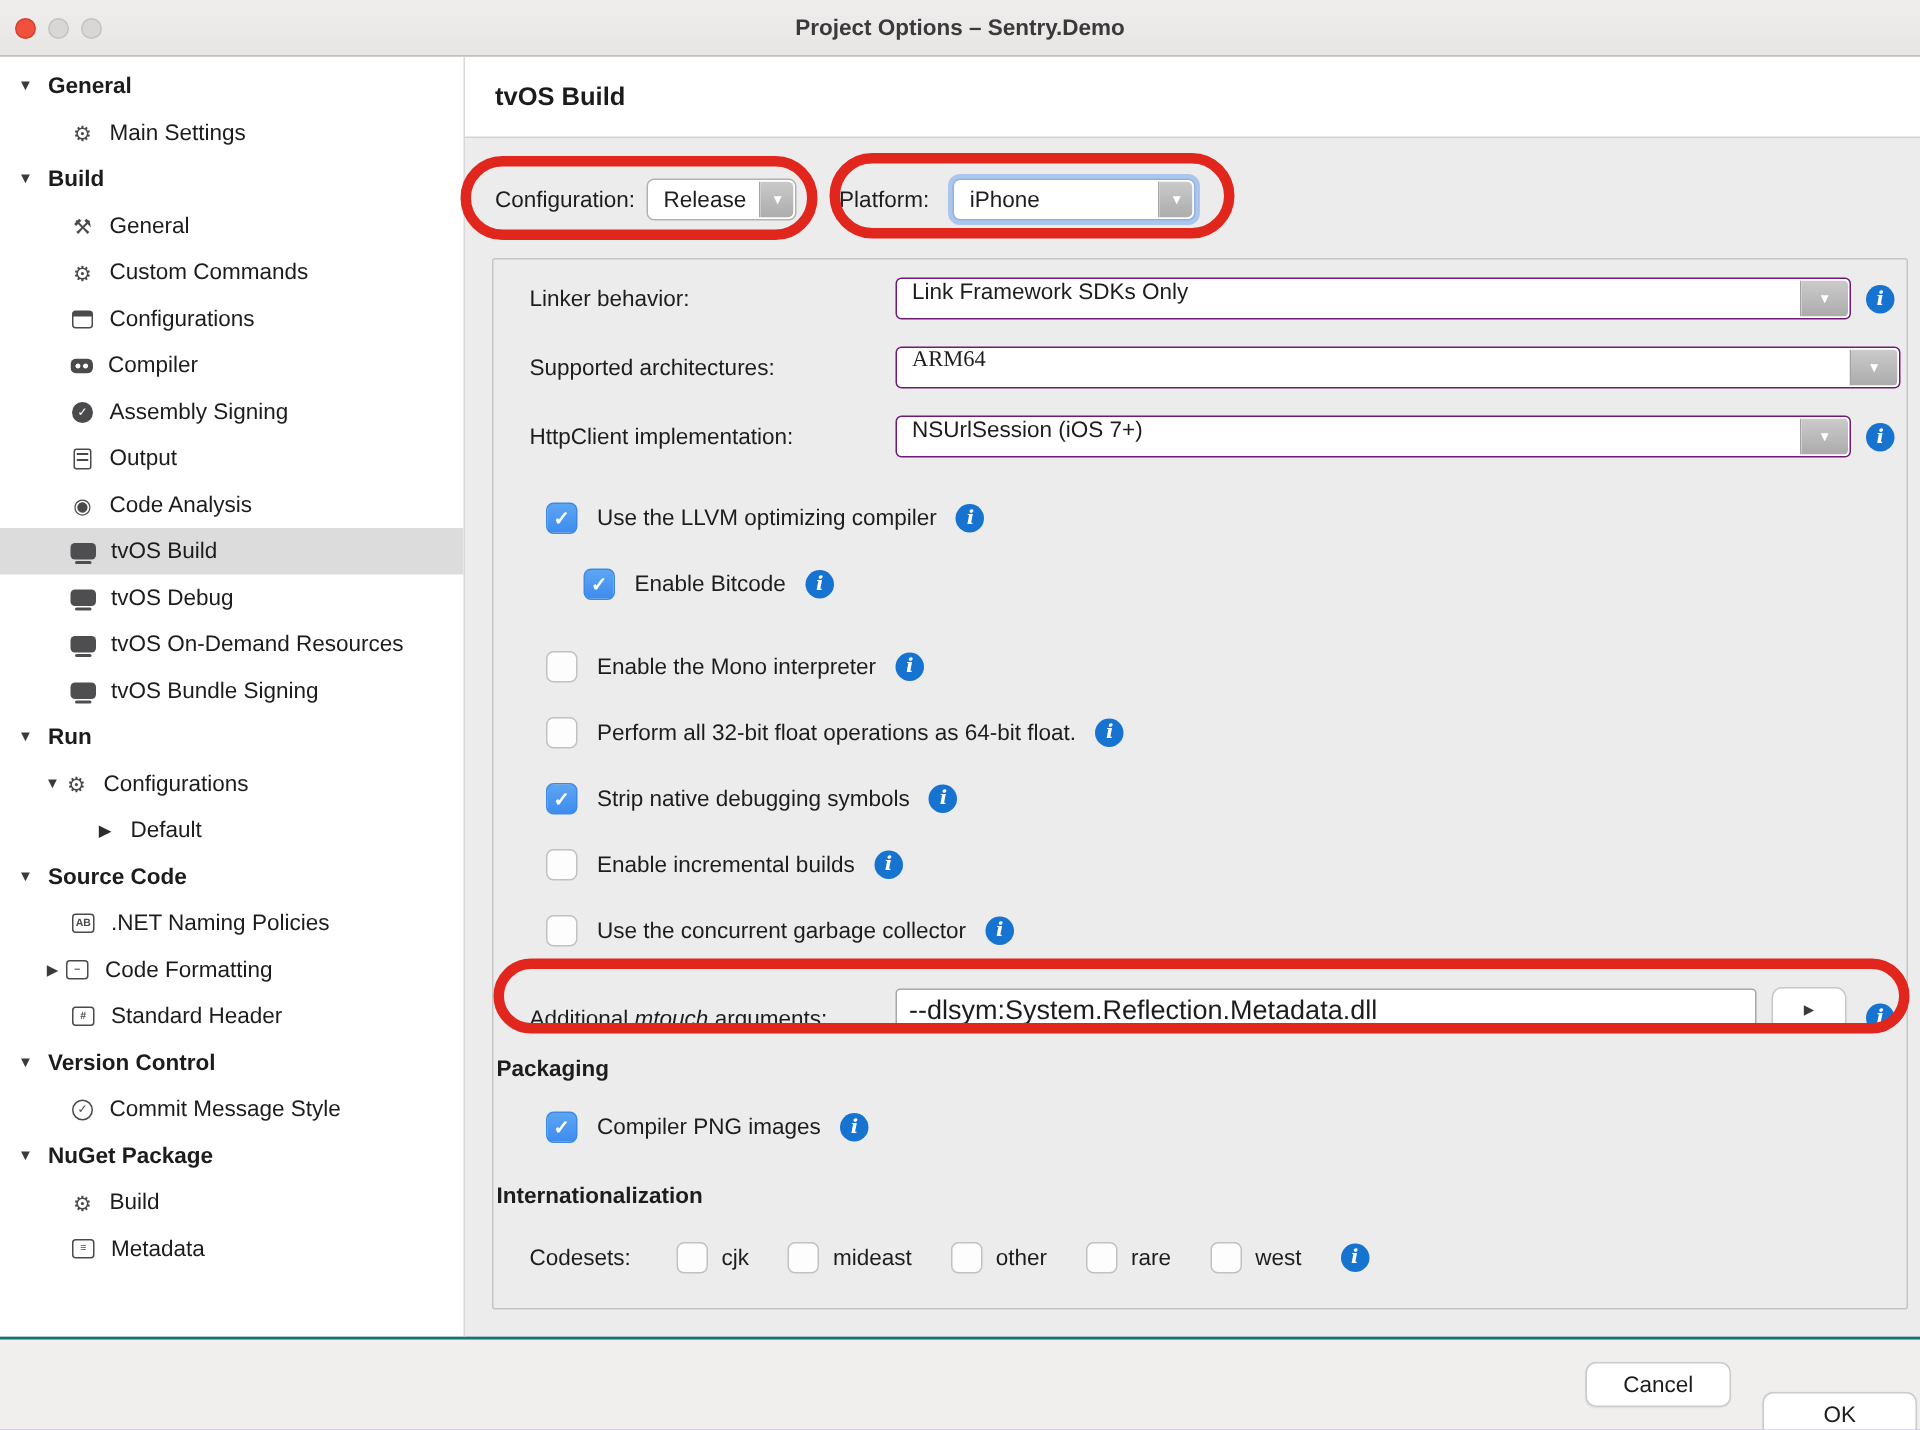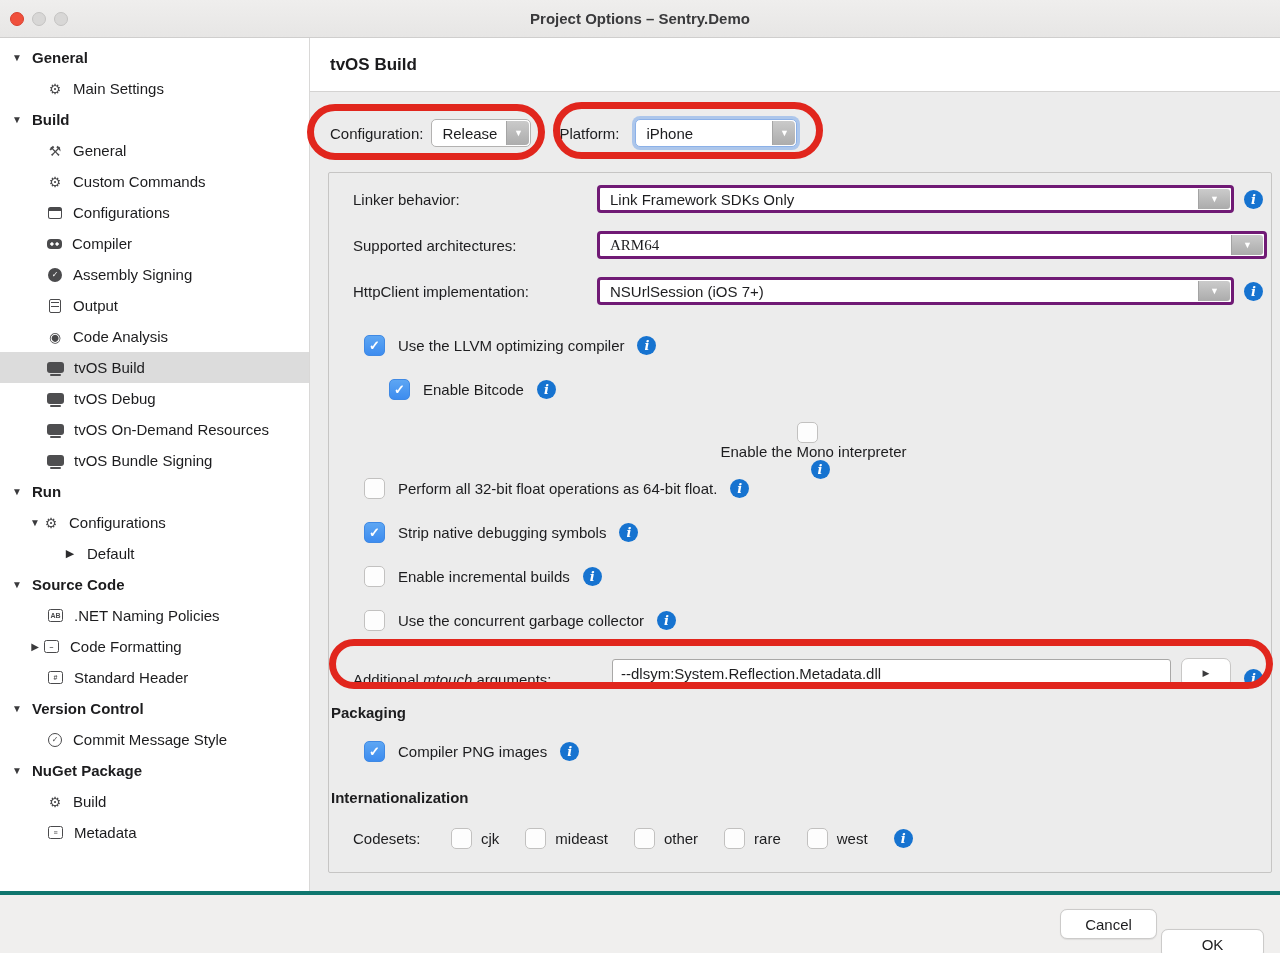--- a/index.html
+++ b/index.html
@@ -54,66 +54,66 @@
            background:linear-gradient(#cacaca,#acacac); border-left:1px solid #a5a5a5; border-radius:0 4px 4px 0;
            color:#fff; font-size:9px; display:flex; align-items:center; justify-content:center; }
   .combo.sm { width:100px; }
   .combo.platform { width:162px; margin-left:8px; box-shadow:0 0 0 3px rgba(120,167,235,.55); border-color:#8cb1e8; }
   .platform-label { margin-left:28px; }
 
   .group { position:absolute; left:18px; top:134px; width:944px; height:701px;
            border:1px solid #c6c5c4; border-radius:2px; padding:12px 8px 0 24px; }
   .frow { display:flex; align-items:center; margin-bottom:18px; }
   .flabel { width:244px; flex:none; font-size:15px; }
-  .dropdown { position:relative; flex:1; height:28px; background:#fff; border:3px solid #701a75; border-radius:4px;
-              display:flex; align-items:center; padding:0 60px 0 10px; font-size:15px; }
+  .dropdown { position:relative; flex:1; height:28px; background:#fff; border:1px solid #701a75; border-radius:4px;
+              display:flex; padding:0 60px 0 10px; font-size:15px; }
   .dropdown .dd-arrow { position:absolute; right:1px; top:1px; bottom:1px; width:32px;
               background:linear-gradient(#cbcbcb,#ababab); border-left:1px solid #a3a3a3; border-radius:0 3px 3px 0;
               color:#fff; font-size:9px; display:flex; align-items:center; justify-content:center; }
   .frow .info { margin-left:10px; }
   .frow.no-info .dropdown { margin-right:-4px;font-family:Liberation Serif, serif; }
 
   .info { width:19px; height:19px; border-radius:50%; background:#1673d0; color:#fff; flex:none;
           font-family:"DejaVu Serif", serif; font-weight:bold; font-size:13px; font-style:italic;
           display:flex; align-items:center; justify-content:center; }
   .cb { width:21px; height:21px; border-radius:5px; background:#fdfdfd; border:1px solid #c2c1c0; flex:none;
         display:flex; align-items:center; justify-content:center; }
   .cb.checked { background:linear-gradient(#5da6f3,#3d8cef); border-color:#3f89e4; }
   .cb .tick { color:#fff; font-size:13px; font-weight:bold; line-height:1; }
   .crow { display:flex; align-items:center; height:44px; margin-left:11px; font-size:15px; }
   .crow.indent { margin-left:36px; }
-  .crow.gap { margin-top:11px;flex-direction:column; }
+  .crow.gap { margin-top:11px; }
   .crow .cb { margin-right:13px; }
   .crow .info { margin-left:13px; }
 
   .mtouch-row { display:flex; align-items:flex-end; margin-top:12px; height:34px; }
   .mtouch-input { flex:1; height:29px; border:1px solid #a9a8a7; border-radius:3px; background:#fff;
-                  font-family:"Liberation Sans", sans-serif; font-size:15px; padding:0 8px; color:#1d1d1f;margin-left:15px; }
+                  font-family:"Liberation Sans", sans-serif; font-size:18px; padding:0 8px; color:#1d1d1f; }
   .mtouch-btn { width:50px; height:30px; margin-left:10px; background:#fff; border:1px solid #c8c7c6; border-radius:7px;
                 font-size:9px; color:#3a3a3c; display:flex; align-items:center; justify-content:center; }
   .mtouch-row .info { margin-left:13px; }
 
   .section-header { font-weight:bold; font-size:15px; margin-left:-22px; }
   .hdr-packaging { margin-top:16px; }
   .hdr-intl { margin-top:16px; }
   .crow.optimize { margin-top:8px; }
   .codesets-row { display:flex; align-items:center; margin-top:10px; height:44px; font-size:15px; }
   .codesets-label { width:98px; flex:none; }
   .cs-item { display:flex; align-items:center; margin-right:26px; }
   .cs-item .cb { margin-right:9px; }
 
   
   .annotation { position:absolute; border:7px solid var(--red,#e1261d); border-radius:32px; pointer-events:none; }
   .ann-config { left:-3px; top:66px; width:238px; height:56px; }
   .ann-platform { left:243px; top:64px; width:270px; height:57px; }
   .ann-mtouch { left:19px; top:601px; width:944px; height:50px; border-radius:27px; }
 
   
-  .footer { height:62px; background:#f0efee; border-top:4px solid #0f766e;
-            display:flex; align-items:center; justify-content:flex-end; padding-right:16px; gap:4px; }
+  .footer { height:62px; background:#f0efee; border-top:2px solid #0f766e;
+            display:flex; align-items:center; justify-content:flex-end; padding-right:2px; gap:21px; }
   .btn { height:30px; background:#fff; border:1px solid #cccbca; border-radius:7px; font-size:15px; color:#1d1d1f;
          font-family:"Liberation Sans", sans-serif; display:flex; align-items:center; justify-content:center;
          box-shadow:0 .5px 1px rgba(0,0,0,.08); }
   .btn.cancel { width:97px; }
   .btn.ok { width:103px;margin-top:40px; }
 </style>
 </head>
 <body>
 
 <div class="window">

